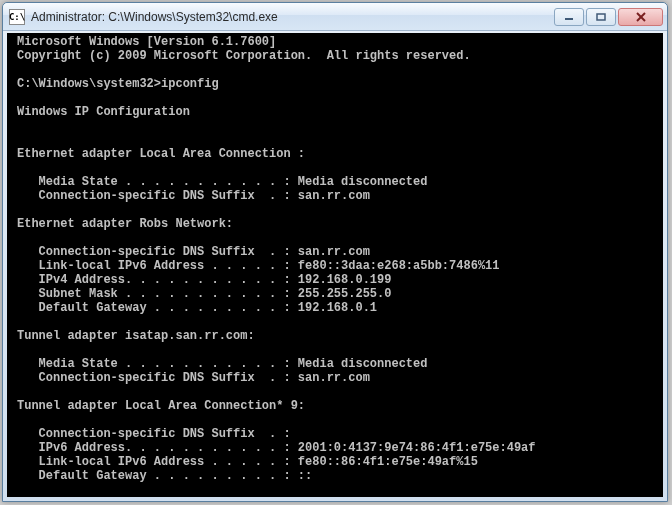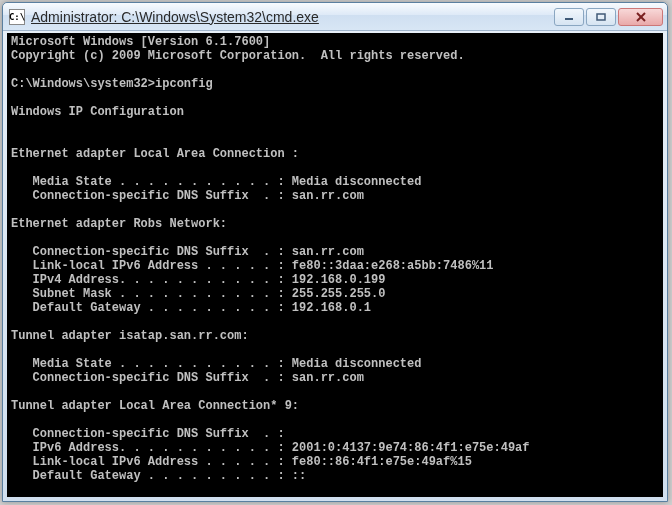--- a/index.html
+++ b/index.html
@@ -41,25 +41,24 @@
     display: flex;
     align-items: center;
     justify-content: center;
     font-size: 9px;
     font-family: "Lucida Console", monospace;
     color: #000;
     font-weight: bold;
   }
   .title-text {
     flex: 1;
-    font-size: 14px;
+    font-size: 12px;
     color: #2a2a2a;
     white-space: nowrap;
     overflow: hidden;
-    text-decoration: underline;
   }
   .win-buttons {
     display: flex;
     gap: 0;
   }
   .win-btn {
     width: 30px;
     height: 18px;
     border: 1px solid #8aa6c1;
     background: linear-gradient(to bottom, #f2f7fc, #d6e4f2);
@@ -79,21 +78,21 @@
     color: #7a2020;
     font-weight: bold;
     font-size: 12px;
   }
   .win-btn svg { display:block; }
   .console {
     flex: 1;
     background: #000;
     margin: 4px;
     margin-top: 2px;
-    padding: 2px 4px;
+    padding: 2px 10px;
     font-family: "Lucida Console", "Courier New", monospace;
     font-size: 12px;
     line-height: 14px;
     color: #c0c0c0;
     white-space: pre;
     overflow: hidden;
     font-weight: bold;
   }
   .console .line { display:block; }
 </style>

